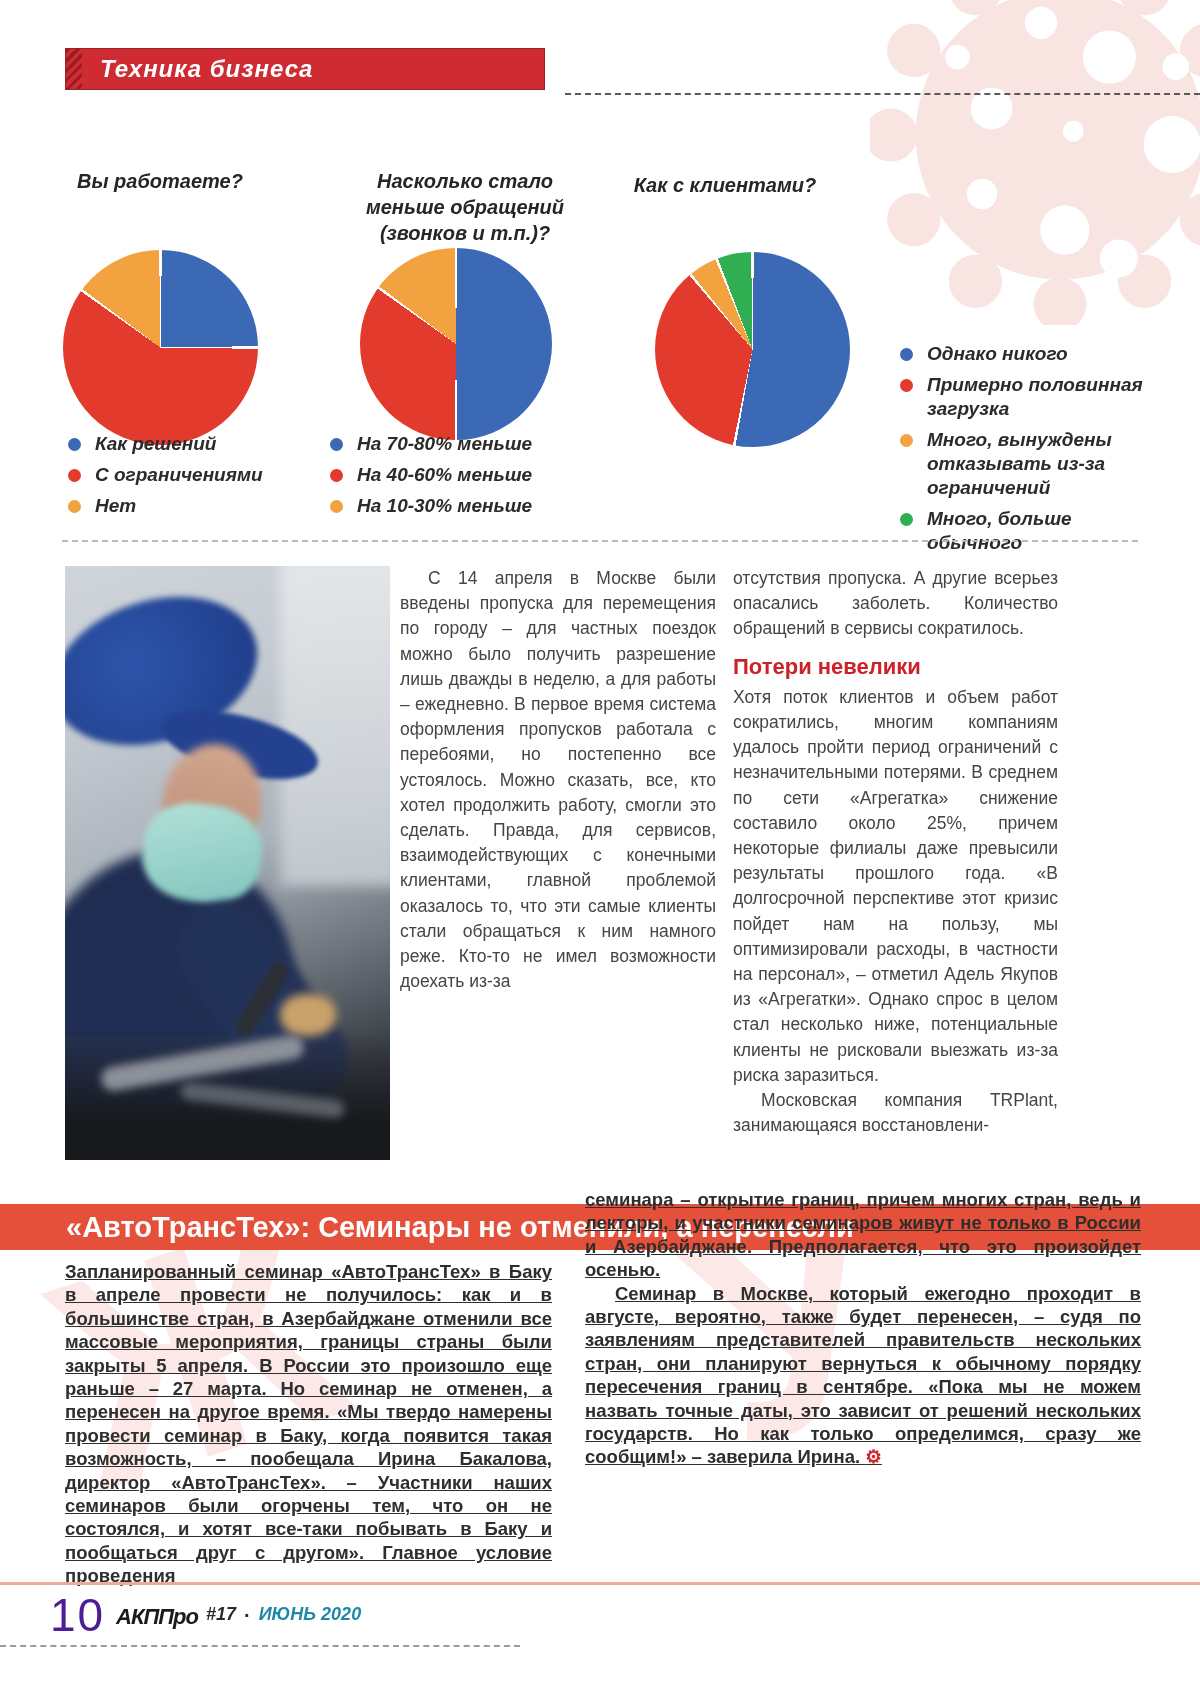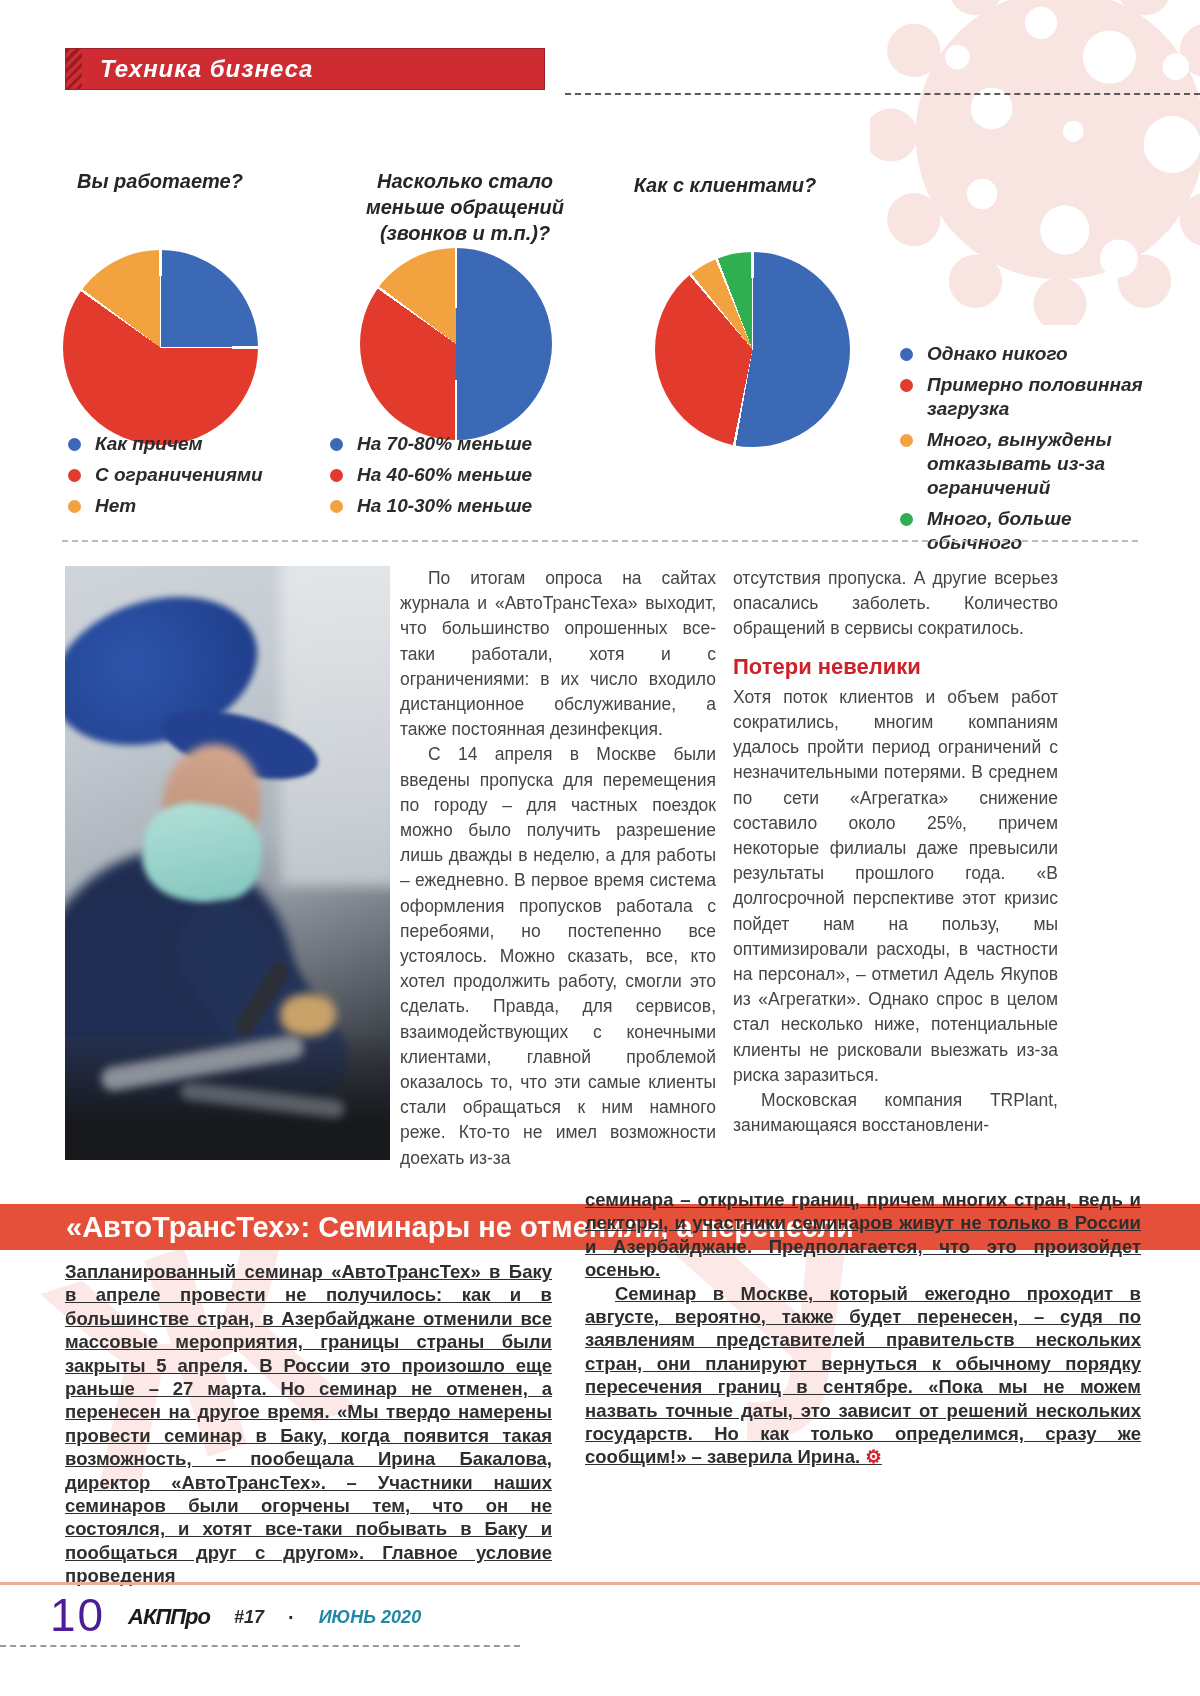--- a/index.html
+++ b/index.html
@@ -90,22 +90,22 @@
   .sem-col { position:absolute; color:#2e2e2e; font-size:18.5px; line-height:23.4px;
     font-weight:700; text-align:justify;text-decoration:underline; }
   .sem-col-1 { left:65px;  top:1260px; width:487px; }
   .sem-col-2 { left:585px; top:1188px; width:556px; }
   .sem-col p.ind { text-indent:30px; }
   .gear { color:#d8232f; font-weight:bold; }
 
   
   .page-num { position:absolute; left:50px; top:1588px; font-size:46px; font-weight:400;
     color:#4c1d95; letter-spacing:2px; }
-  .footer-logo { position:absolute; left:128px; top:1604px; font-size:20px; display:flex;
-    align-items:center; gap:24px; }
+  .footer-logo { position:absolute; left:116px; top:1604px; font-size:20px; display:flex;
+    align-items:flex-start; gap:8px; }
   .footer-logo .mag { font-weight:900; font-style:italic; color:#1b1b1b; letter-spacing:-1px; font-size:22px; }
   .footer-logo .iss { font-weight:800; font-style:italic; color:#2a2a2a; font-size:18px; }
   .footer-logo .dot2 { color:#2a2a2a; font-weight:bold; }
   .footer-logo .date { font-weight:800; font-style:italic; color:#1f87a8; font-size:18px; }
 </style>
 </head>
 <body>
 
 <div class="page">
 
@@ -148,21 +148,21 @@
   <div class="chart-title ct2">Насколько стало меньше обращений (звонков и т.п.)?</div>
   <div class="chart-title ct3">Как с клиентами?</div>
 
   <div class="pie pie1" style="background: conic-gradient(rgb(255, 255, 255) 0deg, rgb(255, 255, 255) 0.8deg, rgb(60, 105, 181) 0.8deg, rgb(60, 105, 181) 89.2deg, rgb(255, 255, 255) 89.2deg, rgb(255, 255, 255) 90deg, rgb(255, 255, 255) 90deg, rgb(255, 255, 255) 90.8deg, rgb(226, 59, 45) 90.8deg, rgb(226, 59, 45) 305.2deg, rgb(255, 255, 255) 305.2deg, rgb(255, 255, 255) 306deg, rgb(255, 255, 255) 306deg, rgb(255, 255, 255) 306.8deg, rgb(242, 163, 63) 306.8deg, rgb(242, 163, 63) 359.2deg, rgb(255, 255, 255) 359.2deg, rgb(255, 255, 255) 360deg);"></div>
   <div class="pie pie2" style="background: conic-gradient(rgb(255, 255, 255) 0deg, rgb(255, 255, 255) 0.8deg, rgb(60, 105, 181) 0.8deg, rgb(60, 105, 181) 179.2deg, rgb(255, 255, 255) 179.2deg, rgb(255, 255, 255) 180deg, rgb(255, 255, 255) 180deg, rgb(255, 255, 255) 180.8deg, rgb(226, 59, 45) 180.8deg, rgb(226, 59, 45) 305.2deg, rgb(255, 255, 255) 305.2deg, rgb(255, 255, 255) 306deg, rgb(255, 255, 255) 306deg, rgb(255, 255, 255) 306.8deg, rgb(242, 163, 63) 306.8deg, rgb(242, 163, 63) 359.2deg, rgb(255, 255, 255) 359.2deg, rgb(255, 255, 255) 360deg);"></div>
   <div class="pie pie3" style="background: conic-gradient(rgb(255, 255, 255) 0deg, rgb(255, 255, 255) 0.8deg, rgb(60, 105, 181) 0.8deg, rgb(60, 105, 181) 190deg, rgb(255, 255, 255) 190deg, rgb(255, 255, 255) 190.8deg, rgb(255, 255, 255) 190.8deg, rgb(255, 255, 255) 191.6deg, rgb(226, 59, 45) 191.6deg, rgb(226, 59, 45) 319.6deg, rgb(255, 255, 255) 319.6deg, rgb(255, 255, 255) 320.4deg, rgb(255, 255, 255) 320.4deg, rgb(255, 255, 255) 321.2deg, rgb(242, 163, 63) 321.2deg, rgb(242, 163, 63) 337.6deg, rgb(255, 255, 255) 337.6deg, rgb(255, 255, 255) 338.4deg, rgb(255, 255, 255) 338.4deg, rgb(255, 255, 255) 339.2deg, rgb(47, 174, 82) 339.2deg, rgb(47, 174, 82) 359.2deg, rgb(255, 255, 255) 359.2deg, rgb(255, 255, 255) 360deg);"></div>
 
   <ul class="legend lg1">
       <li>
         <span class="dot" style="background: rgb(60, 105, 181);"></span>
-        <span>Как причем</span>
+        <span>Как решений</span>
       </li>
       <li>
         <span class="dot" style="background: rgb(226, 59, 45);"></span>
         <span>С ограничениями</span>
       </li>
       <li>
         <span class="dot" style="background: rgb(242, 163, 63);"></span>
         <span>Нет</span>
       </li>
     </ul>
@@ -210,21 +210,20 @@
     <div class="ph-mask"></div>
     <div class="ph-arm"></div>
     <div class="ph-engine"></div>
     <div class="ph-pipe1"></div>
     <div class="ph-pipe2"></div>
     <div class="ph-beige"></div>
     <div class="ph-tool"></div>
   </div>
 
   <div class="col col-mid">
-    <p class="ind">По итогам опроса на сайтах журнала и «АвтоТрансТеха» выходит, что большинство опрошенных все-таки работали, хотя и с ограничениями: в их число входило дистанционное обслуживание, а также постоянная дезинфекция.</p>
     <p class="ind">С 14 апреля в Москве были введены пропуска для перемещения по городу – для частных поездок можно было получить разрешение лишь дважды в неделю, а для работы – ежедневно. В первое время система оформления пропусков работала с перебоями, но постепенно все устоялось. Можно сказать, все, кто хотел продолжить работу, смогли это сделать. Правда, для сервисов, взаимодействующих с конечными клиентами, главной проблемой оказалось то, что эти самые клиенты стали обращаться к ним намного реже. Кто-то не имел возможности доехать из-за</p>
   </div>
 
   <div class="col col-right">
     <p>отсутствия пропуска. А другие всерьез опасались заболеть. Количество обращений в сервисы сократилось.</p>
     <h3>Потери невелики</h3>
     <p>Хотя поток клиентов и объем работ сократились, многим компаниям удалось пройти период ограничений с незначительными потерями. В среднем по сети «Агрегатка» снижение составило около 25%, причем некоторые филиалы даже превысили результаты прошлого года. «В долгосрочной перспективе этот кризис пойдет нам на пользу, мы оптимизировали расходы, в частности на персонал», – отметил Адель Якупов из «Агрегатки». Однако спрос в целом стал несколько ниже, потенциальные клиенты не рисковали выезжать из-за риска заразиться.</p>
     <p class="ind">Московская компания TRPlant, занимающаяся восстановлени-</p>
   </div>
 

